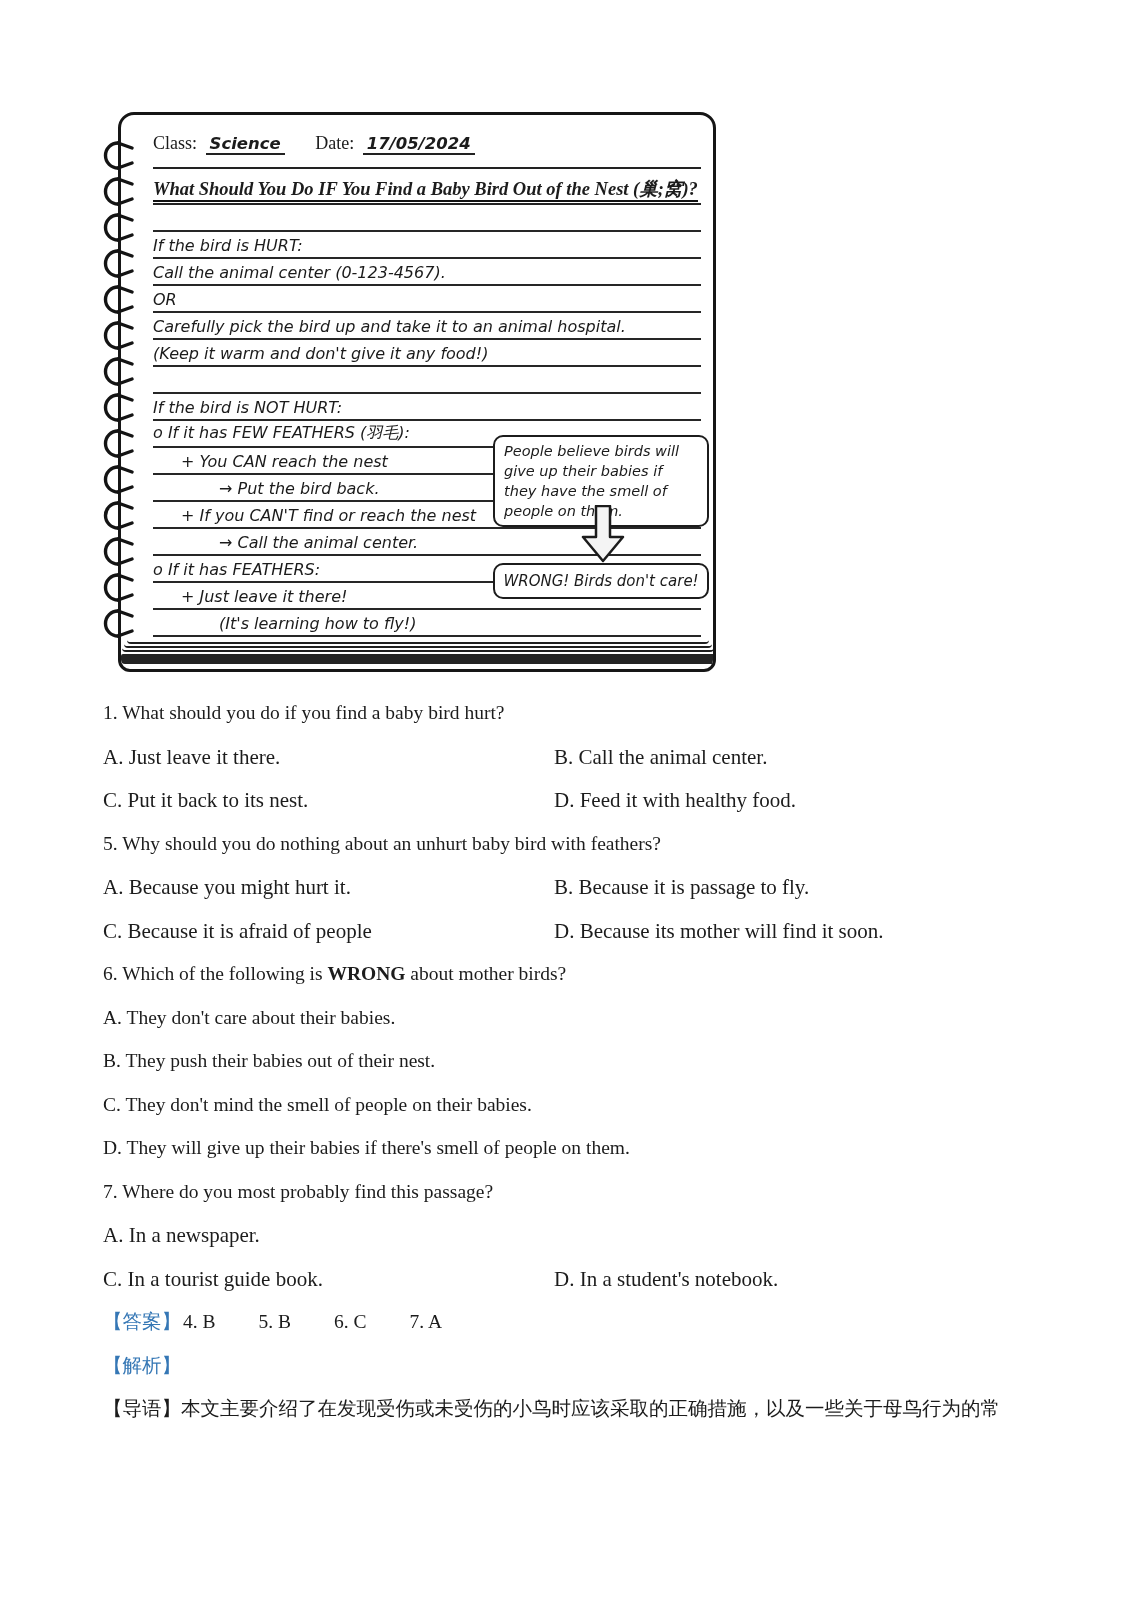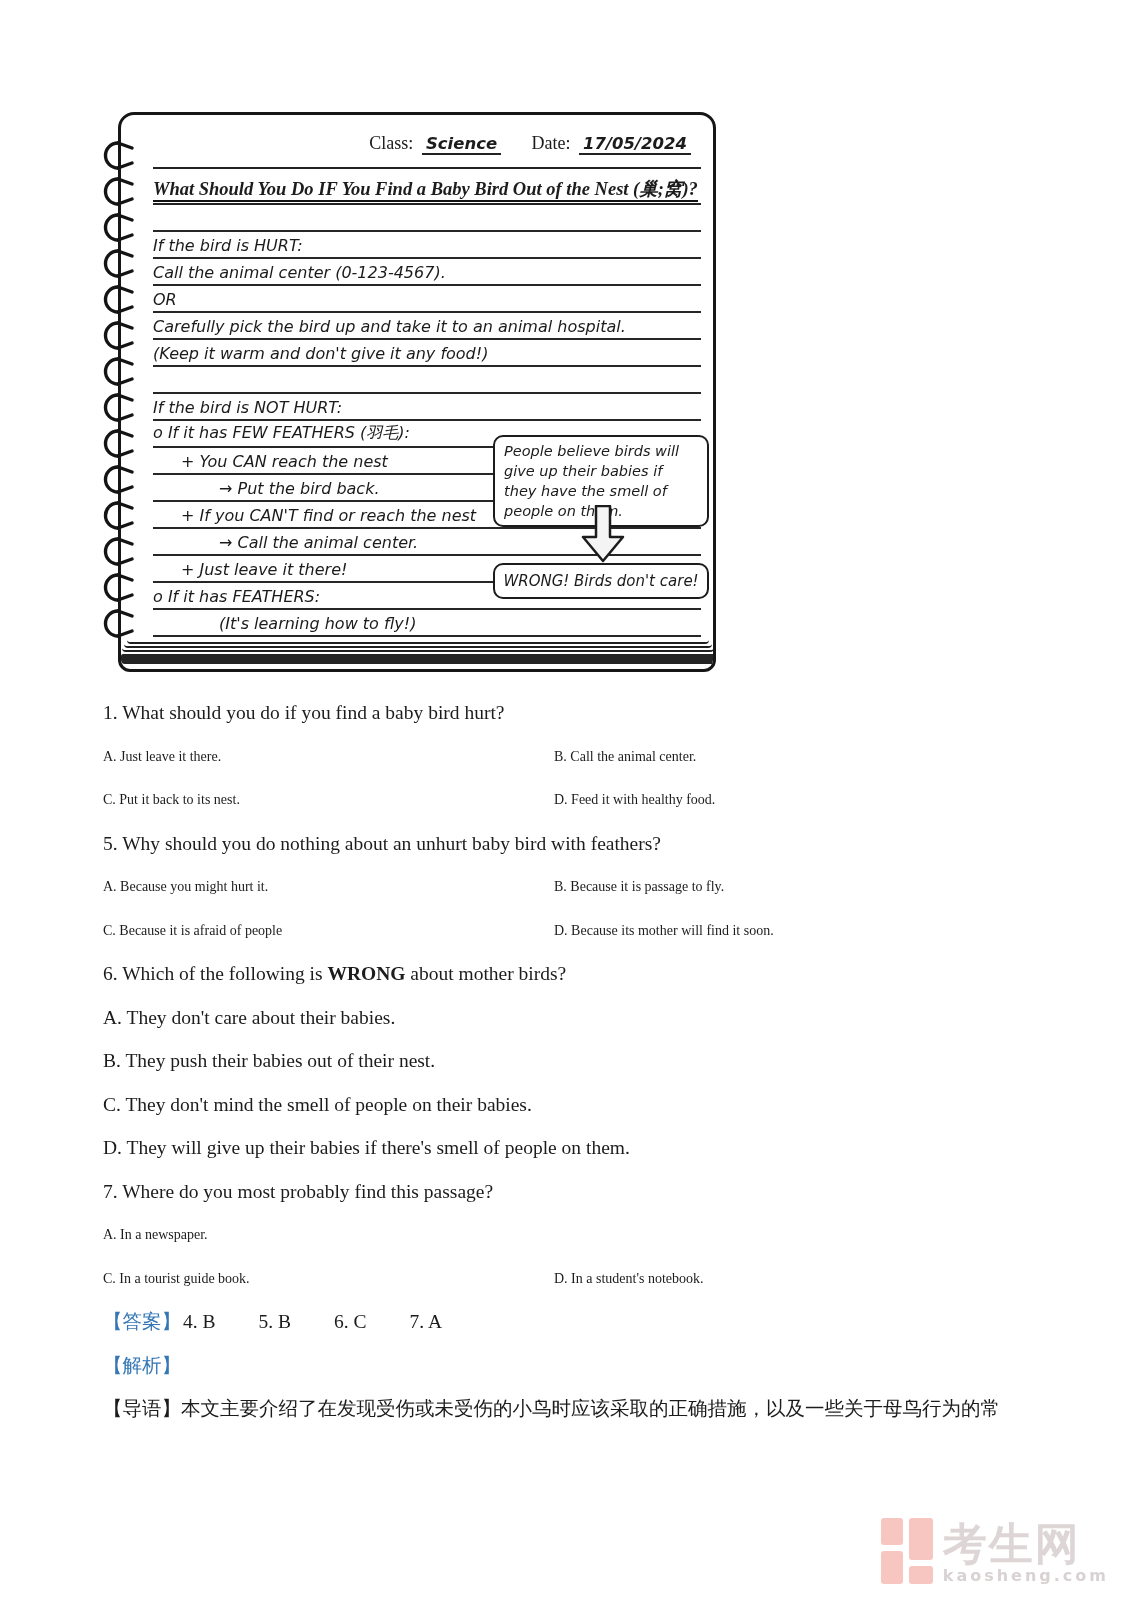--- a/index.html
+++ b/index.html
@@ -12,21 +12,21 @@
 
   
   .notebook { position:absolute; left:118px; top:112px; width:598px; height:560px; }
   .nb-page {
     position:relative; width:100%; height:100%;
     border:3px solid #161616; border-radius:16px 16px 12px 12px;
     background:#ffffff; padding:12px 12px 0 32px; overflow:hidden;
   }
   .spiral { position:absolute; left:-30px; top:26px; z-index:3; }
   .nb-header {
-    text-align:right; padding:6px 10px 6px 0; height:42px;
+    padding:6px 10px 6px 0; height:42px;
     border-bottom:2px solid #222; font-size:18px; white-space:nowrap;
   }
   .nb-label { font-family:"Liberation Serif", serif; }
   .nb-date-label { margin-left:26px; }
   .scr {
     font-family:"DejaVu Sans", sans-serif; font-style:italic; font-weight:600;
     font-size:16.5px; border-bottom:2px solid #222; padding:0 4px; margin-left:4px;
   }
   .nb-title-row { height:36px; padding-top:7px; border-bottom:2px solid #222; }
   .nb-title {
@@ -53,21 +53,21 @@
   .down-arrow { position:absolute; left:460px; top:390px; z-index:2; }
   .nb-stack { margin:3px -14px 0 -32px; }
   .stk { height:4px; border-bottom:2.5px solid #1f1f1f; margin:0 6px; border-radius:0 0 5px 5px; }
   .stk:nth-child(2) { margin:0 3px; }
   .stk:nth-child(3) { margin:0 1px; }
   .stk-base { height:10px; background:#242424; margin:2px 0 0; border-radius:2px 2px 4px 4px; }
 
   
   .questions { position:absolute; left:103px; top:700px; width:935px; }
   .para { margin:0 0 17.5px; font-size:19.5px; line-height:26px; }
-  .opt2 { display:grid; grid-template-columns:451px auto; margin:0 0 17.5px; font-size:14px; line-height:26px; }
+  .opt2 { display:grid; grid-template-columns:451px auto; margin:0 0 17.5px; font-size:21px; line-height:26px; }
   .bold { font-weight:bold; }
   .blue { color:var(--blue, #3577b5); }
   .ans-item { margin-right:41px; margin-left:2px; }
   .ans-item:last-child { margin-right:4px; }
 
   
   .watermark { position:absolute; right:22px; bottom:16px; display:flex; align-items:flex-end; gap:10px; }
   .wm-logo { position:relative; width:52px; height:66px; }
   .wm-logo .blk { position:absolute; background:var(--pink, #f8c6c1); border-radius:3px; }
   .blk-a { left:0; top:0;  width:22px; height:27px; }
@@ -159,25 +159,25 @@
           </div>
         <div class="nb-row ind2">
             <span>→ Put the bird back.</span>
           </div>
         <div class="nb-row ind1">
             <span>+ If you CAN'T find or reach the nest</span>
           </div>
         <div class="nb-row ind2">
             <span>→ Call the animal center.</span>
           </div>
+        <div class="nb-row">
+            <span>o If it has FEATHERS:</span>
+          </div>
         <div class="nb-row ind1">
             <span>+ Just leave it there!</span>
-          </div>
-        <div class="nb-row">
-            <span>o If it has FEATHERS:</span>
           </div>
         <div class="nb-row ind2">
             <span>(It's learning how to fly!)</span>
           </div>
       </div>
 
       <div class="callout callout-top">
         <span>People believe birds will give up their babies if they have the smell of people on them.</span>
       </div>
 
@@ -239,26 +239,14 @@
       <span class="blue">【答案】</span><span class="ans-item">4. B</span><span class="ans-item">5. B</span><span class="ans-item">6. C</span><span class="ans-item">7. A</span>
     </div>
 
     <p class="para blue">【解析】</p>
 
     <p class="para">
       <span>【导语】</span><span>本文主要介绍了在发现受伤或未受伤的小鸟时应该采取的正确措施，以及一些关于母鸟行为的常</span>
     </p>
   </div>
 
-  <div class="watermark">
-    <div class="wm-logo">
-      <div class="blk blk-a"></div>
-        <div class="blk blk-b"></div>
-      <div class="blk blk-c"></div>
-        <div class="blk blk-d"></div>
-    </div>
-    <div class="wm-text">
-      <span class="wm-cn">考生网</span>
-      <span class="wm-en">kaosheng.com</span>
-    </div>
-  </div>
 
 </div>
 
 </body></html>

